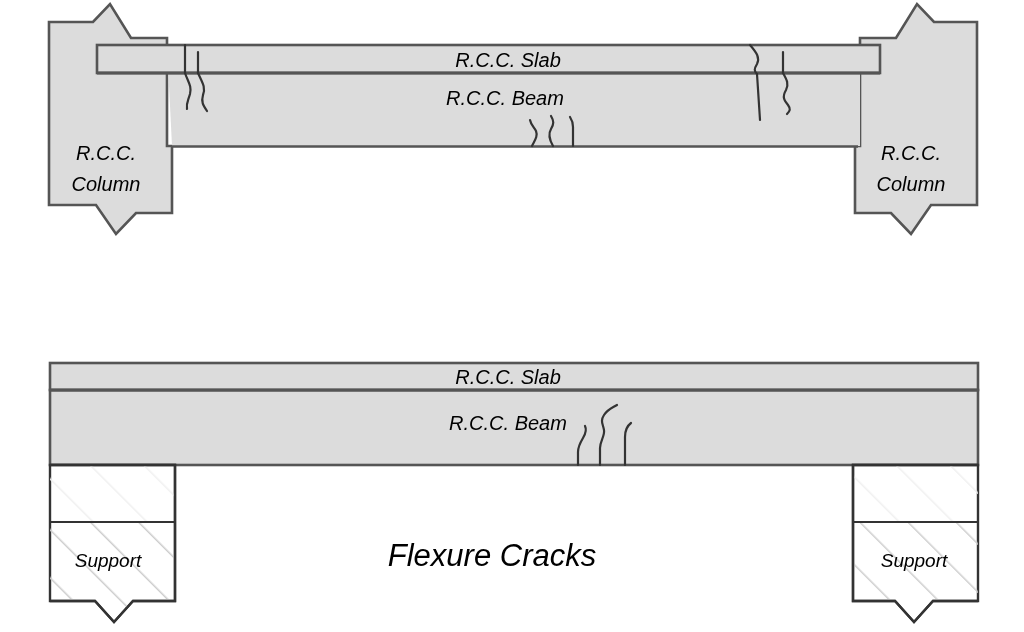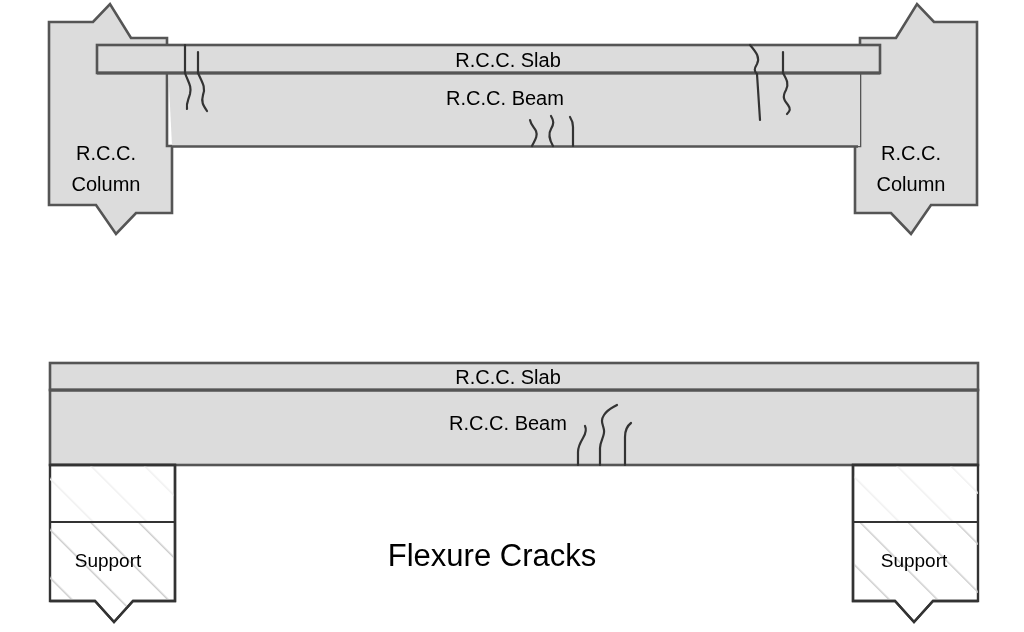--- a/index.html
+++ b/index.html
@@ -13,20 +13,21 @@
     font-family: "Liberation Sans", sans-serif;
     overflow: hidden;
     position: relative;
   }
   #diagram-root {
     position: absolute;
     left: 0;
     top: 0;
     width: 1024px;
     height: 632px;
+    font-style: italic;
   }
   svg { display: block; }
   text {
     font-family: "Liberation Sans", sans-serif;
     fill: #000000;
   }
   .lbl-member { font-size: 20px; }
   .lbl-column { font-size: 20px; }
   .lbl-support { font-size: 19px; }
   .lbl-title { font-size: 31px; }

